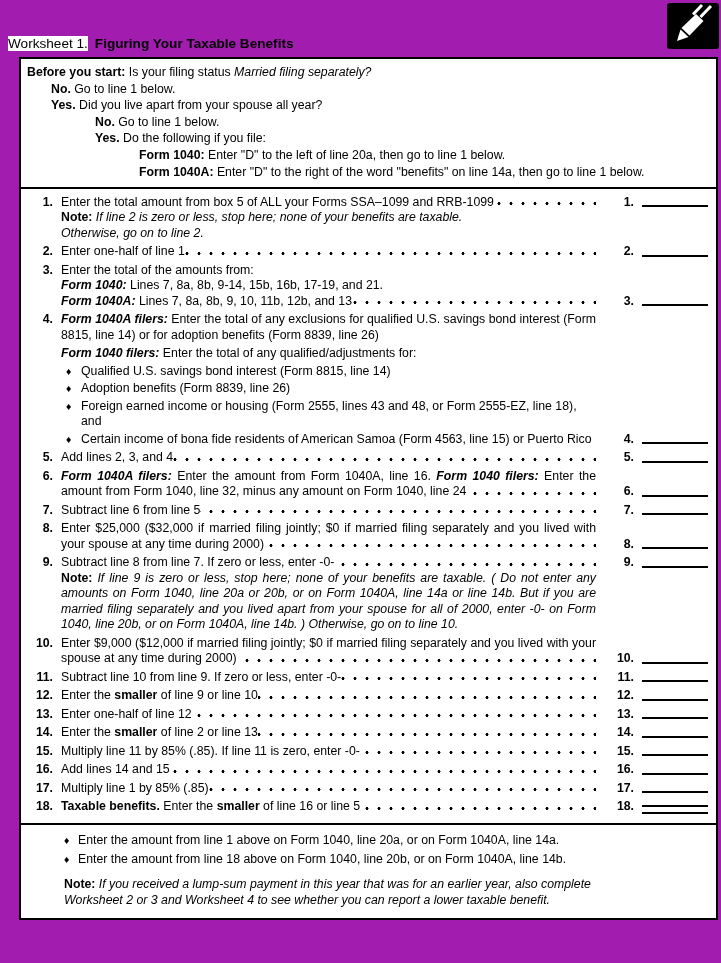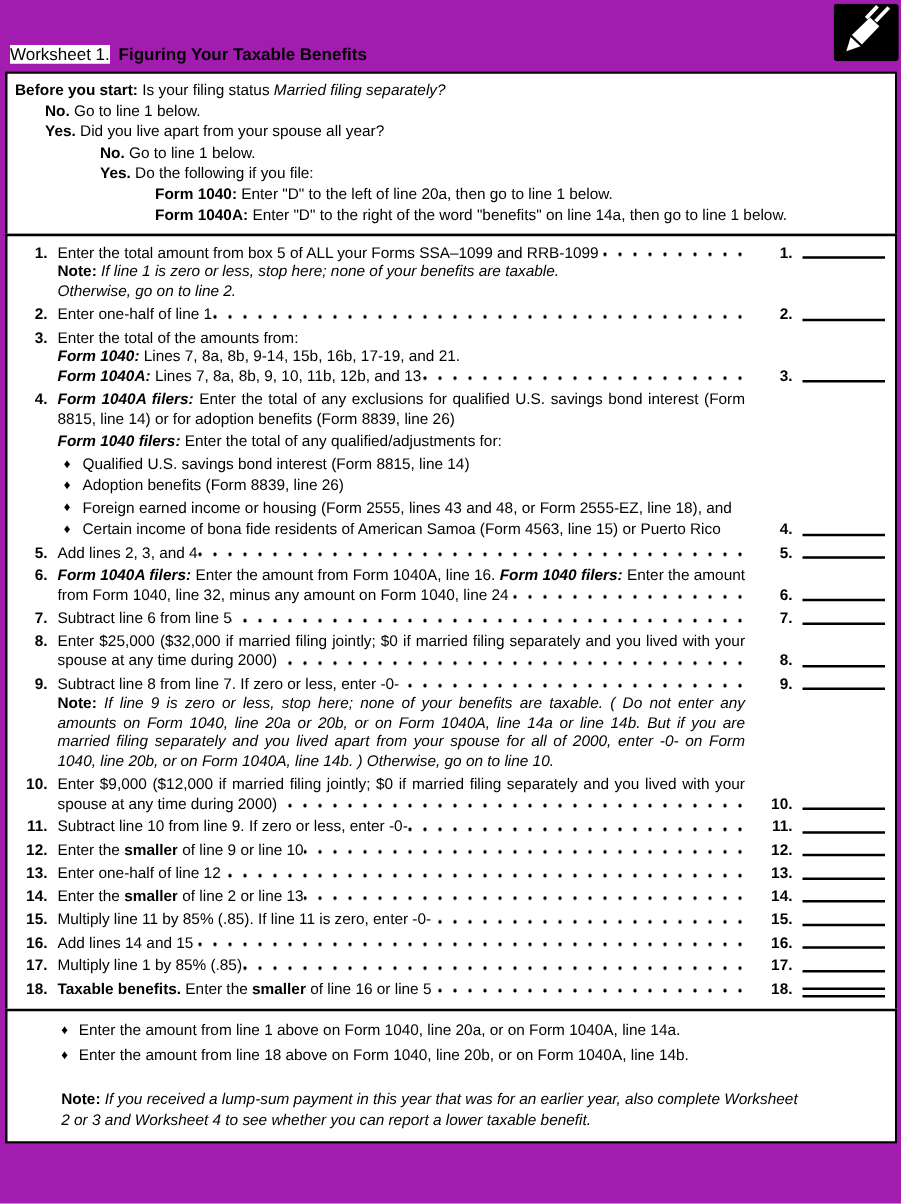--- a/index.html
+++ b/index.html
@@ -6,21 +6,21 @@
   .page {
     position:relative; width:721px; height:963px; background:#a21caf;
     font-family:"Liberation Sans","DejaVu Sans",sans-serif;
     font-size:12.3px; color:#000;
   }
   
   .title-row { position:absolute; top:36px; left:8px; font-size:13.6px; white-space:nowrap; }
   .title-bold { font-weight:700; margin-left:7px; }
   .pencil-box { position:absolute; top:3px; right:2px; width:52px; height:46px; }
   
-  .boxes { position:absolute; top:57px; left:4px; right:3px; }
+  .boxes { position:absolute; top:57px; left:19px; right:3px; }
   .box { border:2.6px solid #000; background:#fff; }
   .box + .box { margin-top:-2.6px; }
   .box-before { padding:5px 8px 7px 0; }
   .box-main   { padding:6px 8px 9px 6px; }
   .box-footer { padding:7px 8px 9px 0; }
   
   .b-row { line-height:16.6px; }
   .ind0 { padding-left:6px; }
   .ind1 { padding-left:30px; }
   .ind2 { padding-left:74px; }
@@ -49,21 +49,21 @@
     background-position:left bottom 4px;
   }
   
   .amt { position:absolute; right:0; bottom:0; width:108px; display:flex; align-items:flex-end; }
   .amt-ref { flex:1; text-align:right; font-weight:700; padding-right:8px; line-height:15.5px; background:#fff; }
   .amt-line { width:66px; border-top:2.6px solid #000; height:0; margin-bottom:3px; }
   .amt-line.double { height:4.5px; border-bottom:2.6px solid #000; margin-bottom:1px; }
   
   .f-row { position:relative; line-height:16.4px; padding:0 64px 0 57px; margin-top:3px; }
   .f-row:first-child { margin-top:0; }
-  .f-note { position:relative; line-height:16.4px; padding:2px 64px 0 43px; margin-top:17px; }
+  .f-note { position:relative; line-height:16.4px; padding:2px 64px 0 43px; margin-top:6px; }
   .f-glyph { position:absolute; left:43px; top:0; font-size:10.5px; }
 </style>
 </head>
 <body>
 
 <div class="page">
 
   <div class="title-row">
     <span class="seg">Worksheet 1.</span><span class="title-bold">Figuring Your Taxable Benefits</span>
   </div>
@@ -88,21 +88,21 @@
         <div class="b-row ind3"><span class="seg sb">Form 1040:</span><span class="seg"> Enter "D" to the left of line 20a, then go to line 1 below.</span></div>
         <div class="b-row ind3"><span class="seg sb">Form 1040A:</span><span class="seg"> Enter "D" to the right of the word "benefits" on line 14a, then go to line 1 below.</span></div>
       </div>
     <div class="box box-main" id="items-box">
         <div class="item">
           <span class="item-num">1.</span>
           <div class="para dotlead"><span class="seg">Enter the total amount from box 5 of ALL your Forms SSA–1099 and RRB-1099</span><span class="amt">
               <span class="amt-ref">1.</span>
               <span class="amt-line"></span>
             </span></div>
-          <div class="para"><span class="seg sb">Note:</span><span class="seg si"> If line 1 is zero or less, stop here; none of your benefits are taxable.</span></div>
+          <div class="para"><span class="seg sb">Note:</span><span class="seg si"> If line 2 is zero or less, stop here; none of your benefits are taxable.</span></div>
           <div class="para"><span class="seg si">Otherwise, go on to line 2.</span></div>
         </div>
         <div class="item">
           <span class="item-num">2.</span>
           <div class="para dotlead"><span class="seg">Enter one-half of line 1</span><span class="amt">
               <span class="amt-ref">2.</span>
               <span class="amt-line"></span>
             </span></div>
         </div>
         <div class="item">

